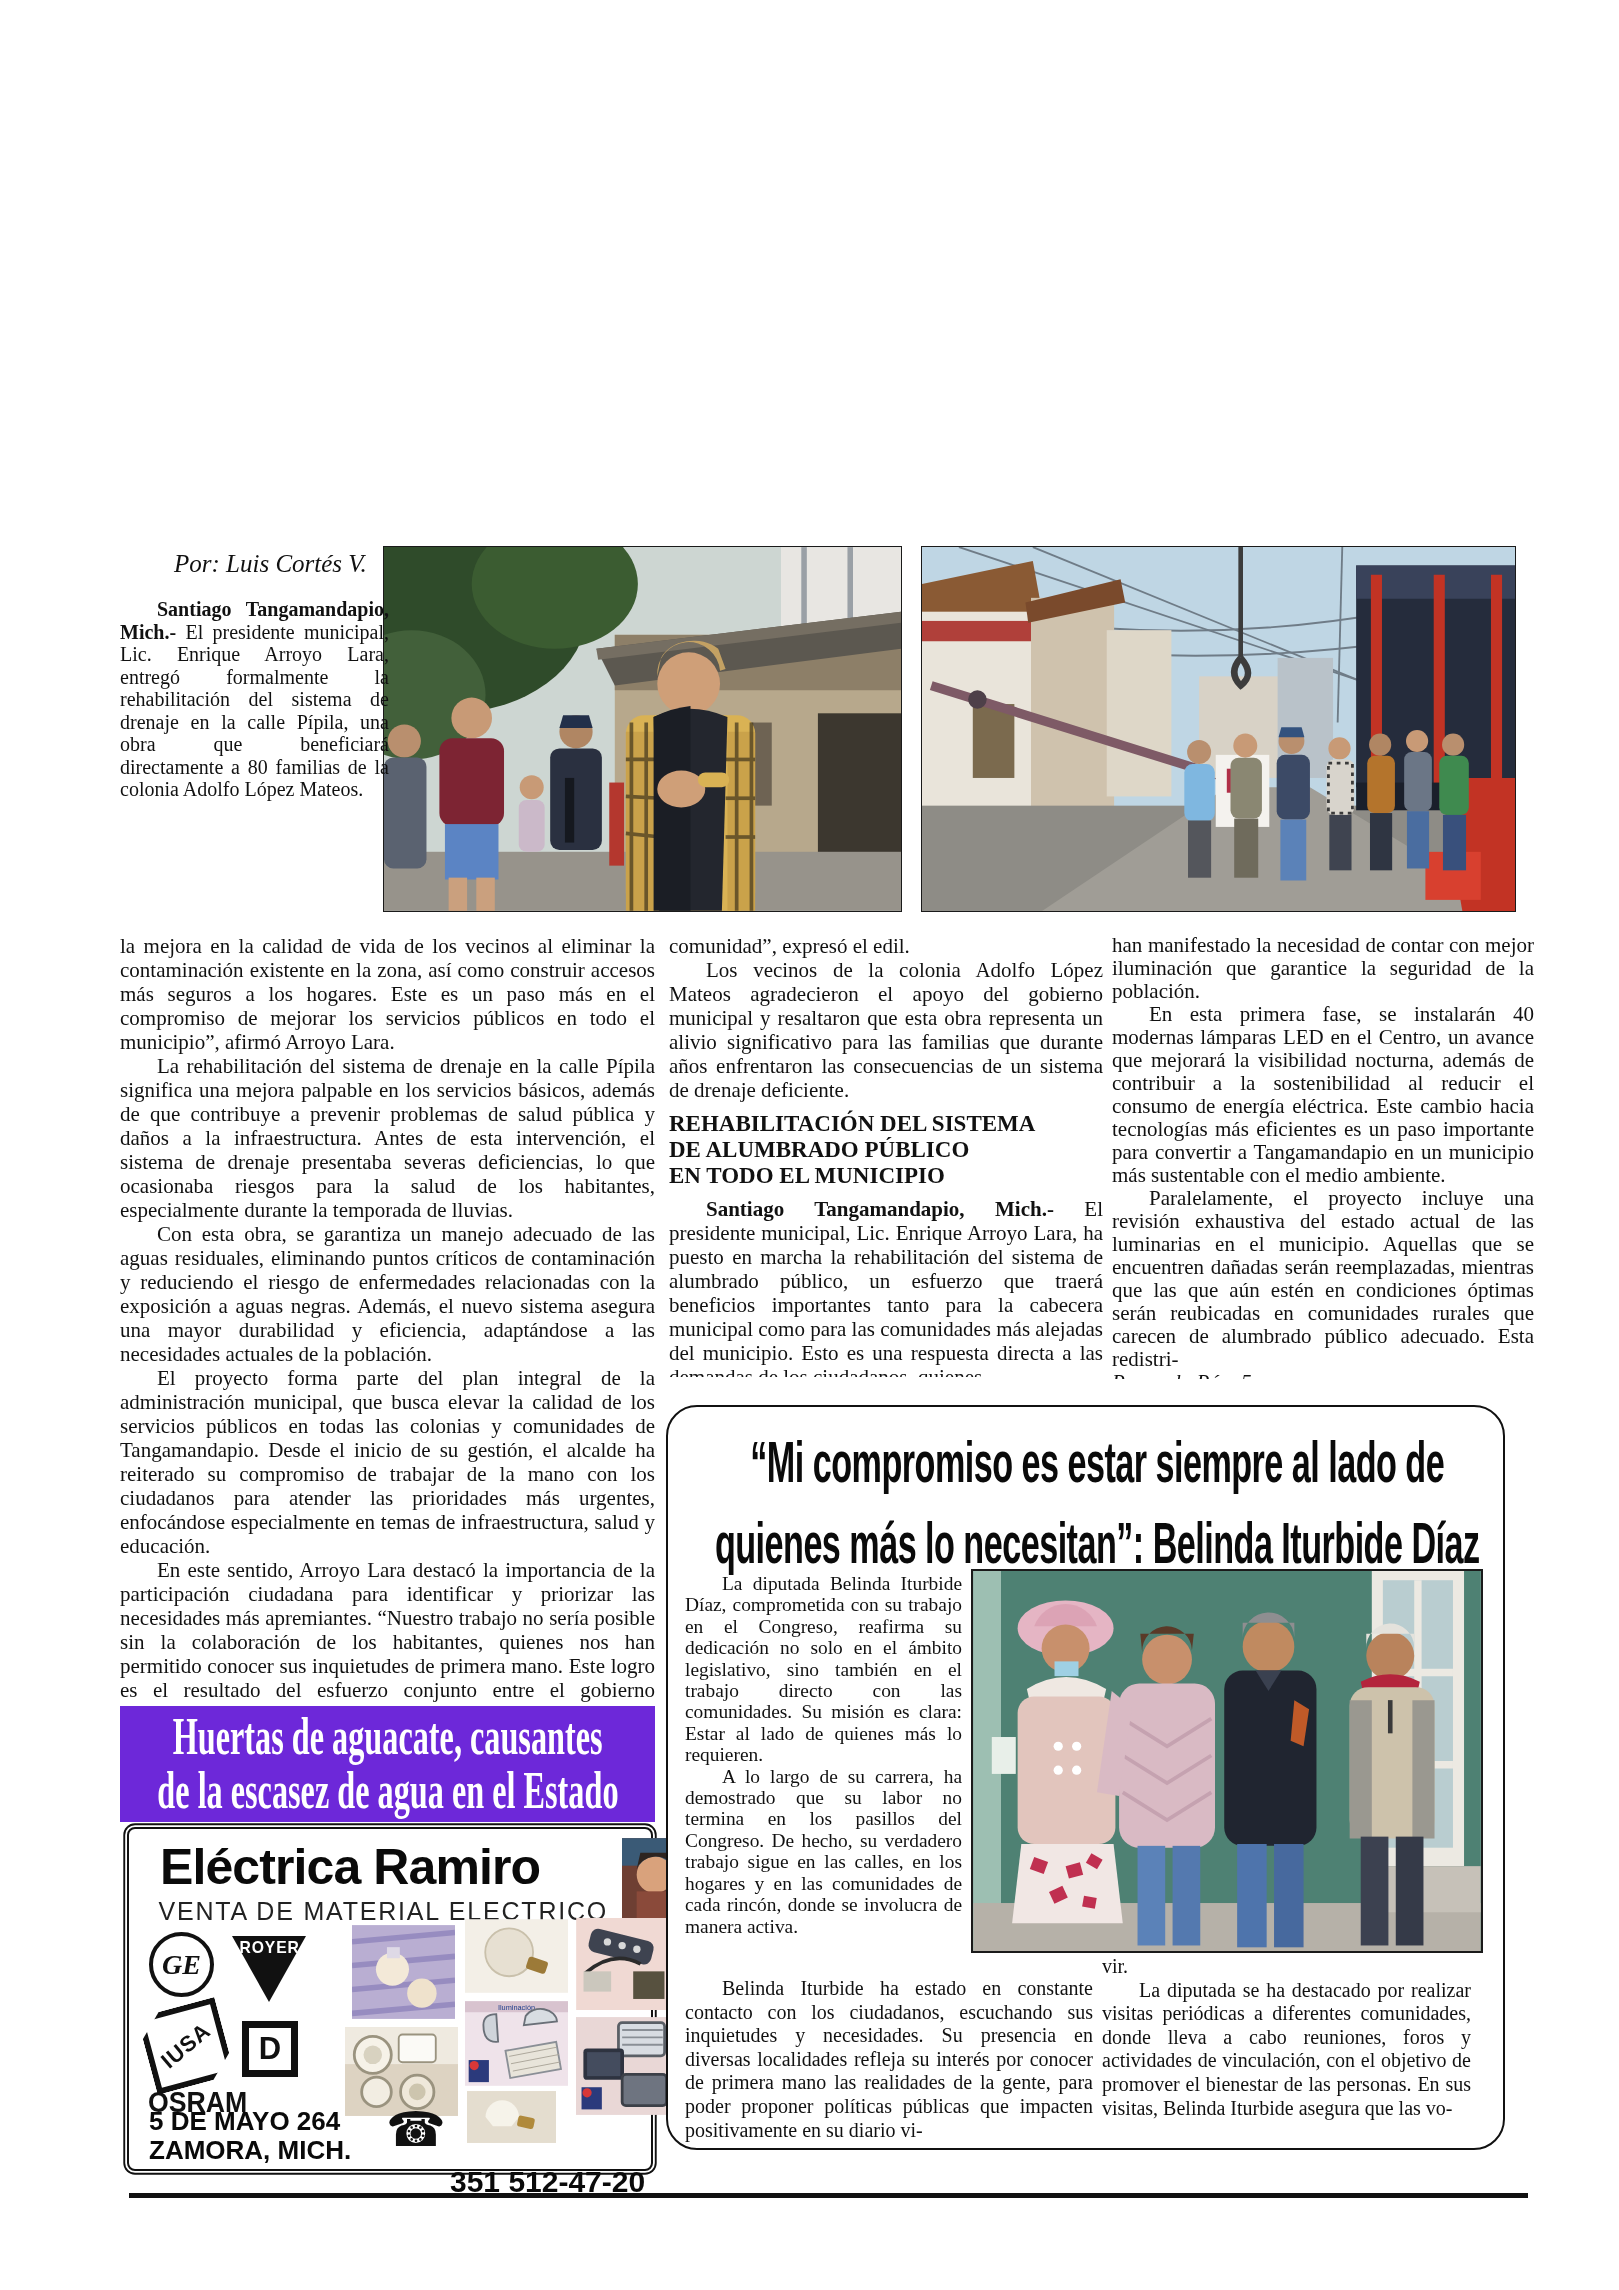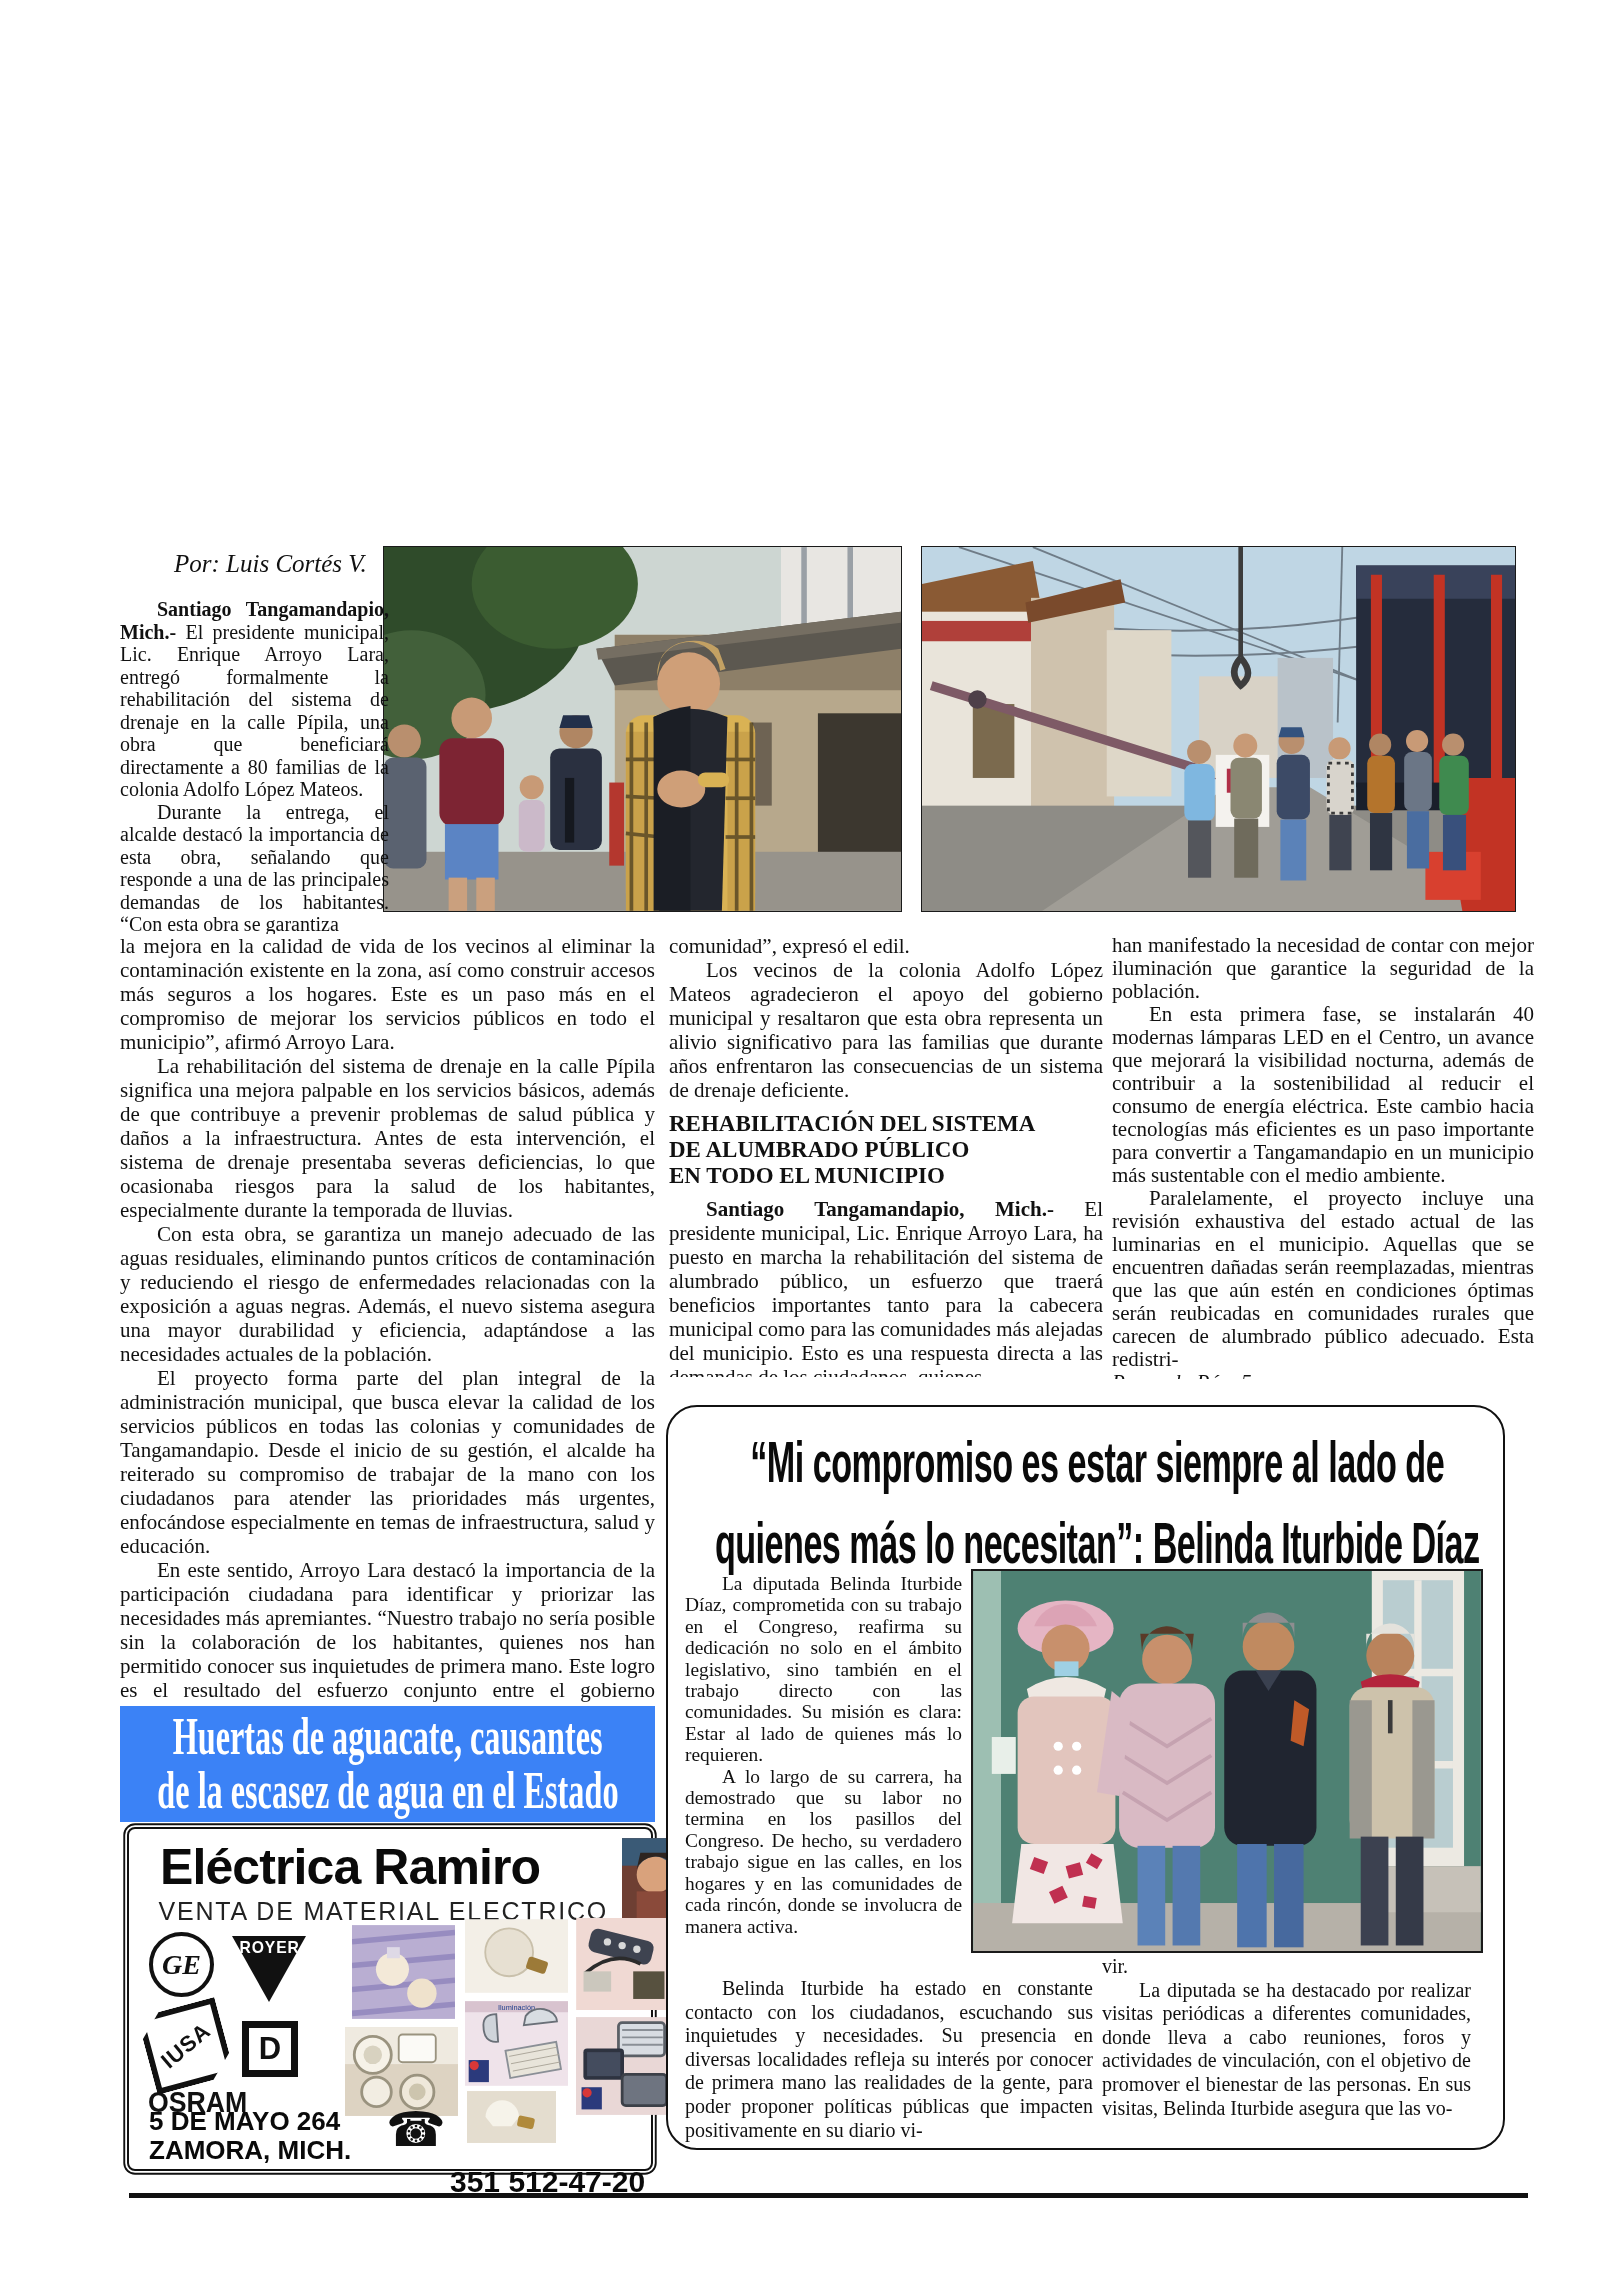--- a/index.html
+++ b/index.html
@@ -34,21 +34,21 @@
   .subhead{
     font-weight:bold;text-align:center;text-indent:0 !important;
     font-size:23px;line-height:26px;margin:9.2px 0 7.4px 0 !important;
   }
   .jumpline{text-align:right;font-style:italic;text-indent:0 !important;}
   
   .photo{position:absolute;border:1.8px solid #1a1a1a;overflow:hidden;background:#cfd8d8;}
   .photo svg{display:block;}
   
   #banner1{
-    position:absolute;left:120px;top:1706px;width:535px;height:116px;background:#3b82f6;
+    position:absolute;left:120px;top:1706px;width:535px;height:116px;background:#6d28d9;
     display:flex;flex-direction:column;align-items:center;justify-content:center;
   }
   #banner1 .impact-line{
     font-family:"Liberation Serif",serif;color:#fff;font-size:52px;line-height:54px;
     transform:scaleX(0.62);font-weight:bold;
   }
   
   #adbox{
     position:absolute;left:127px;top:1827px;width:522px;height:340px;
     border:2.8px solid #111;border-radius:8px;background:#fff;
@@ -242,21 +242,20 @@
           <rect x="525" y="286" width="24" height="62" fill="#4a6da0"></rect>
         <circle cx="575" cy="214" r="12" fill="#b98f6e"></circle>
           <rect x="560" y="226" width="32" height="64" rx="8" fill="#3f8a4f"></rect>
           <rect x="564" y="290" width="25" height="60" fill="#39507c"></rect>
       </g>
     </svg>
   </div>
 
   <div class="bodycol colA1">
     <p><b class="dateline">Santiago Tangamandapio, Mich.-</b><span> El presidente municipal, Lic. Enrique Arroyo Lara, entregó formalmente la rehabilitación del sistema de drenaje en la calle Pípila, una obra que beneficiará directamente a 80 familias de la colonia Adolfo López Mateos.</span></p>
-    <p>Durante la entrega, el alcalde destacó la importancia de esta obra, señalando que responde a una de las principales demandas de los habitantes. “Con esta obra se garantiza</p>
   </div>
 
   <div class="bodycol colB1">
     <p class="noindent">la mejora en la calidad de vida de los vecinos al eliminar la contaminación existente en la zona, así como construir accesos más seguros a los hogares. Este es un paso más en el compromiso de mejorar los servicios públicos en todo el municipio”, afirmó Arroyo Lara.</p>
     <p>La rehabilitación del sistema de drenaje en la calle Pípila significa una mejora palpable en los servicios básicos, además de que contribuye a prevenir problemas de salud pública y daños a la infraestructura. Antes de esta intervención, el sistema de drenaje presentaba severas deficiencias, lo que ocasionaba riesgos para la salud de los habitantes, especialmente durante la temporada de lluvias.</p>
     <p>Con esta obra, se garantiza un manejo adecuado de las aguas residuales, eliminando puntos críticos de contaminación y reduciendo el riesgo de enfermedades relacionadas con la exposición a aguas negras. Además, el nuevo sistema asegura una mayor durabilidad y eficiencia, adaptándose a las necesidades actuales de la población.</p>
     <p>El proyecto forma parte del plan integral de la administración municipal, que busca elevar la calidad de los servicios públicos en todas las colonias y comunidades de Tangamandapio. Desde el inicio de su gestión, el alcalde ha reiterado su compromiso de trabajar de la mano con los ciudadanos para atender las prioridades más urgentes, enfocándose especialmente en temas de infraestructura, salud y educación.</p>
     <p>En este sentido, Arroyo Lara destacó la importancia de la participación ciudadana para identificar y priorizar las necesidades más apremiantes. “Nuestro trabajo no sería posible sin la colaboración de los habitantes, quienes nos han permitido conocer sus inquietudes de primera mano. Este logro es el resultado del esfuerzo conjunto entre el gobierno municipal y nuestra</p>
   </div>
 

